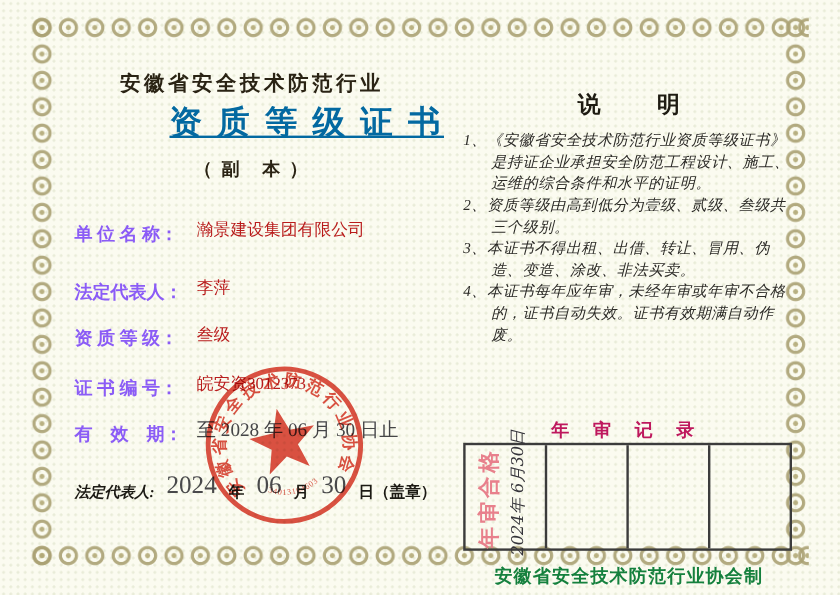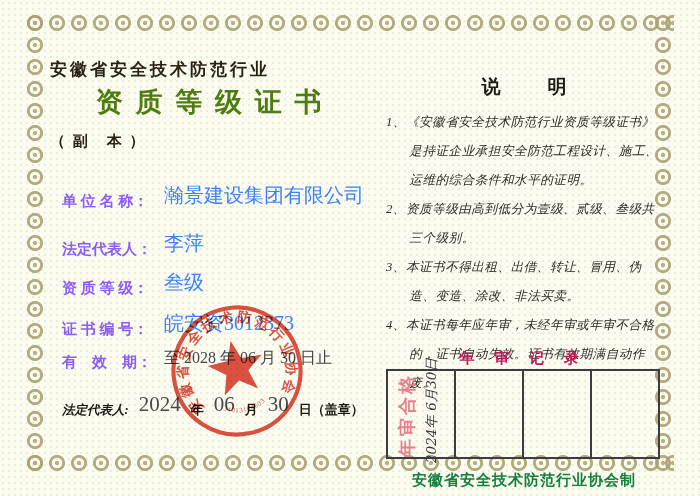--- a/index.html
+++ b/index.html
@@ -17,45 +17,45 @@
       radial-gradient(circle at 11px 11px, transparent 5px, #aba274 5.6px, #aba274 7.6px, transparent 8.4px);
     background-size:22px 22px;background-repeat:repeat;}
   .bs-top{left:24px;top:12px;width:650px;height:22px;}
   .bs-bottom{left:24px;top:452px;width:650px;height:22px;}
   .bs-left{left:24px;top:12px;width:22px;height:462px;}
   .bs-right{left:652px;top:12px;width:22px;height:462px;}
 
   .left-panel{position:absolute;left:50px;top:50px;width:320px;height:420px;}
   .right-panel{position:absolute;left:386px;top:68px;width:276px;height:420px;}
 
-  .region-title{position:absolute;top:8px;left:0;width:100%;
+  .region-title{position:absolute;top:8px;left:0;width:100%;text-align:center;
     font-size:17px;font-weight:bold;letter-spacing:3px;color:#2a2314;}
-  .main-title{position:absolute;top:34px;left:0;width:100%;text-align:center;
-    font-size:27px;font-weight:bold;letter-spacing:3px;color:#4d7c0f;}
-  .copy-label{position:absolute;top:82px;left:0;width:100%;
+  .main-title{position:absolute;top:34px;left:0;width:100%;text-align:right;
+    font-size:27px;font-weight:bold;letter-spacing:3px;color:#0369a1;text-decoration:underline;}
+  .copy-label{position:absolute;top:82px;left:0;width:100%;text-align:center;
     font-size:15px;font-weight:bold;letter-spacing:2px;color:#2a2314;}
 
   .field-row{position:absolute;left:12px;white-space:nowrap;}
   .f-label{font-size:15px;font-weight:bold;color:#8b5cf6;display:inline-block;min-width:96px;}
-  .f-value{font-size:20px;color:#3b82f6;position:relative;top:-4px;margin-left:2px;}
+  .f-value{font-size:14px;color:#b91c1c;position:relative;top:-4px;margin-left:2px;}
   .f-value.big{font-size:16px;color:#454547;}
   .issue-row{position:absolute;left:12px;white-space:nowrap;}
   .i-label{font-size:12.5px;font-weight:bold;font-style:italic;color:#1c1a14;}
   .i-num{font-size:21px;color:#49494b;position:relative;top:-3px;padding:0 6px;}
   .i-unit{font-size:13px;font-weight:bold;color:#1c1a14;}
 
   .seal{position:absolute;left:118px;top:252px;width:138px;height:138px;
     transform:rotate(-12deg);opacity:.88;mix-blend-mode:multiply;}
   .seal-arc{font-size:20px;font-weight:bold;fill:#d93a2b;}
   .seal-num{font-size:10px;fill:#d93a2b;letter-spacing:1px;}
 
   .instr-title{position:absolute;top:6px;left:0;width:100%;text-align:center;
     font-size:19px;font-weight:bold;letter-spacing:14px;text-indent:14px;color:#1e1b12;}
   .instr-list{position:absolute;top:40px;left:0;width:276px;color:#2b2a26;}
-  .instr-item{font-size:12.6px;line-height:29px;padding-left:1.85em;text-indent:-1.85em;
+  .instr-item{font-size:12.6px;line-height:18px;padding-left:1.85em;text-indent:-1.85em;
     font-style:italic;letter-spacing:.5px;}
   .instr-item .num{font-style:italic;}
 
   .review-title{position:absolute;top:281px;left:0;width:274px;text-align:center;
     font-size:15px;font-weight:bold;letter-spacing:8px;color:#be185d;}
   .review-table{position:absolute;top:301px;left:0;width:270px;height:86px;
     border:2px solid #3c3c3c;display:flex;background:transparent;}
   .review-cell{flex:1;position:relative;border-right:2px solid #3c3c3c;}
   .review-cell:last-child{border-right:none;}
   .rot{position:absolute;transform-origin:center;white-space:nowrap;}

